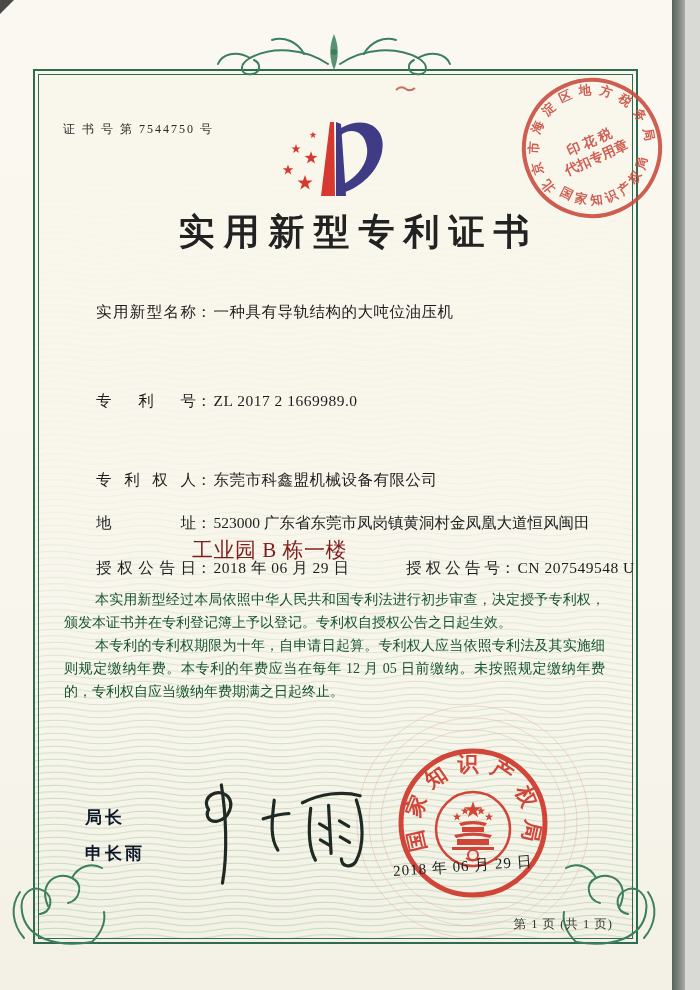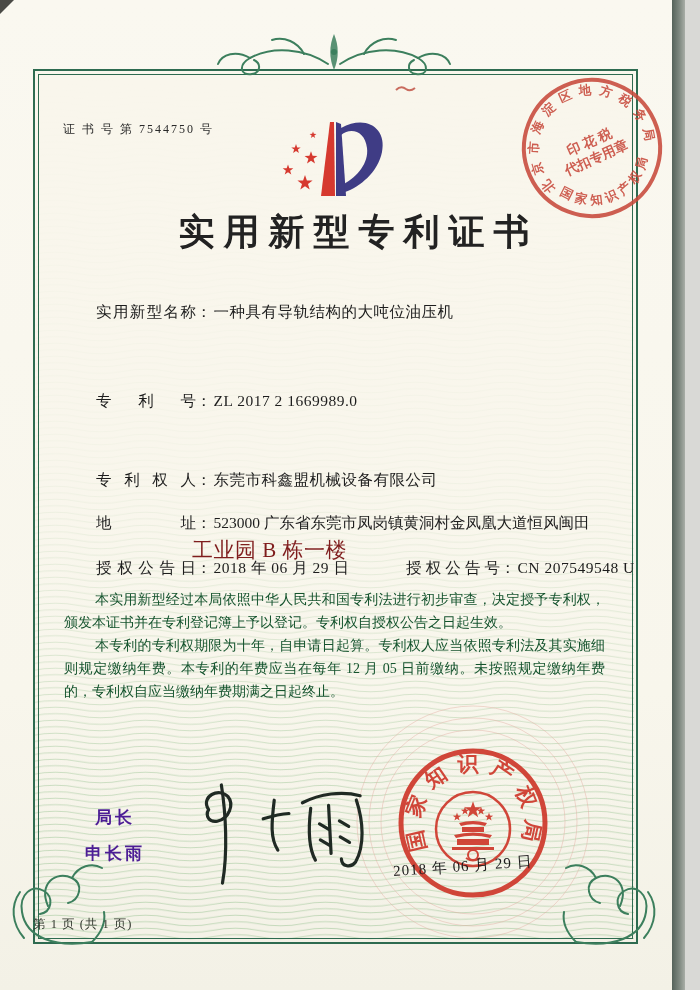--- a/index.html
+++ b/index.html
@@ -26,25 +26,25 @@
   .row{position:absolute;left:64px;width:545px;font-size:15.5px;color:#1d1d1d;white-space:nowrap;}
   .flabel{display:inline-block;width:100px;text-align:justify;text-align-last:justify;margin-left:32px;}
   .colon{display:inline-block;}
   .fvalue{display:inline-block;margin-left:2px;letter-spacing:.5px;}
   .addr2{position:absolute;left:192px;top:536px;font-size:21px;letter-spacing:.5px;color:#7f1d1d;}
   .pair2{position:absolute;left:310px;top:0;}
   .paras{position:absolute;left:64px;top:588px;width:541px;font-size:14px;
          line-height:23px;text-align:justify;color:#14532d;}
   .paras p{margin:0;text-indent:31px;}
   .director{position:absolute;left:85px;top:806px;font-size:17px;font-weight:600;
-            font-family:"Liberation Sans","DejaVu Sans",sans-serif;color:#4c1d95;text-align:center;}
+            font-family:"Liberation Sans","DejaVu Sans",sans-serif;color:#0f172a;}
   .director div{margin-bottom:13px;letter-spacing:3px;}
   .seal-date{position:absolute;left:393px;top:856px;width:170px;font-size:15px;
              letter-spacing:1px;color:#1c1c1c;transform:rotate(-4deg);white-space:nowrap;}
-  .footer{position:absolute;left:33px;top:916px;width:580px;text-align:left;
+  .footer{position:absolute;left:33px;top:916px;width:580px;text-align:right;
           font-size:12.5px;color:#33382f;letter-spacing:1px;}
 </style>
 </head>
 <body>
 
 <div class="scan">
   <div class="paper"></div>
   <div class="edge-dark"></div>
   <div class="edge-light"></div>
   <div class="corner-dark"></div>

